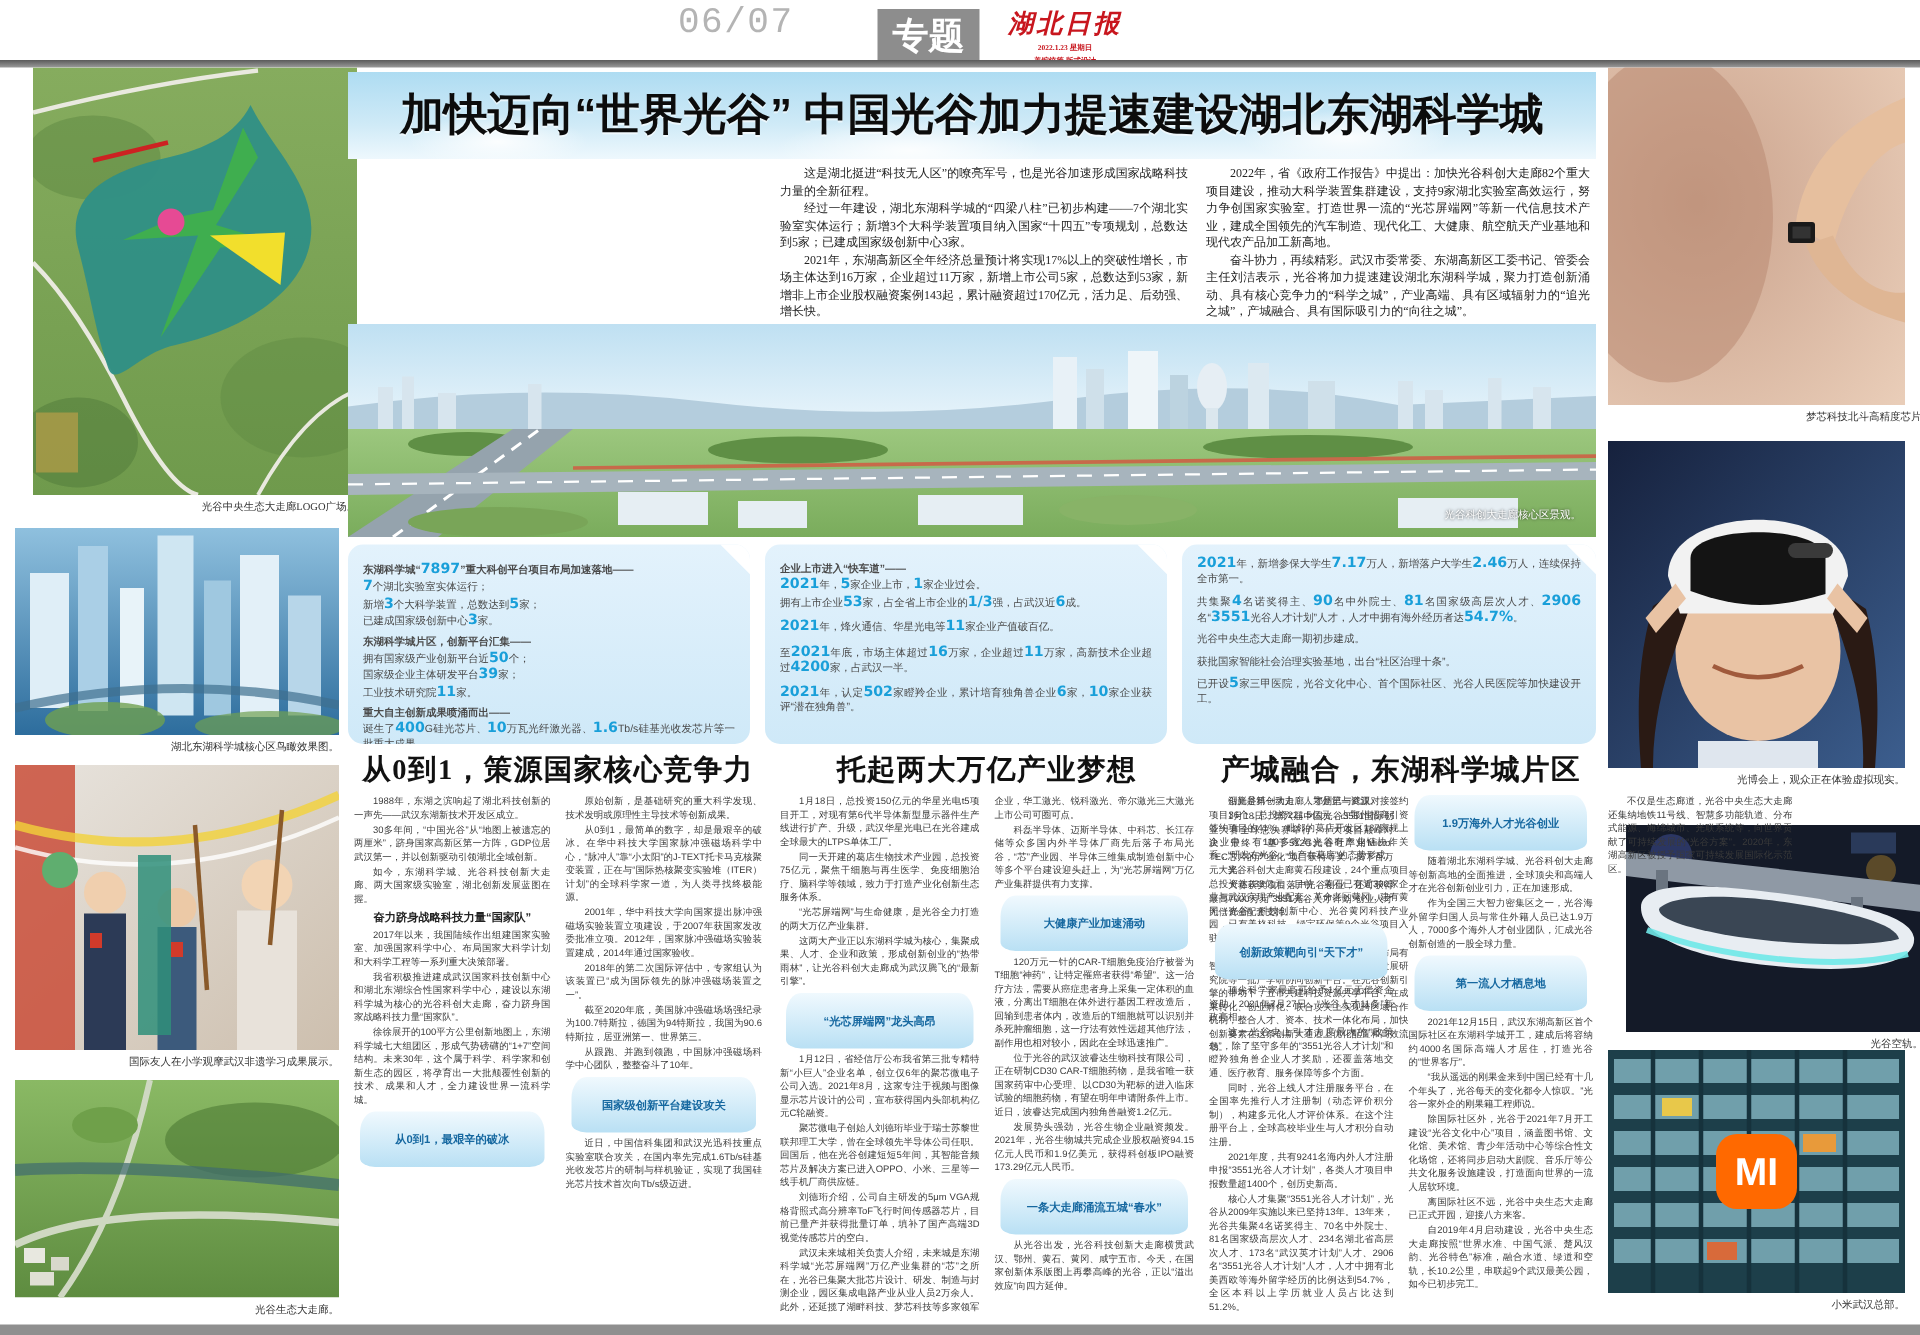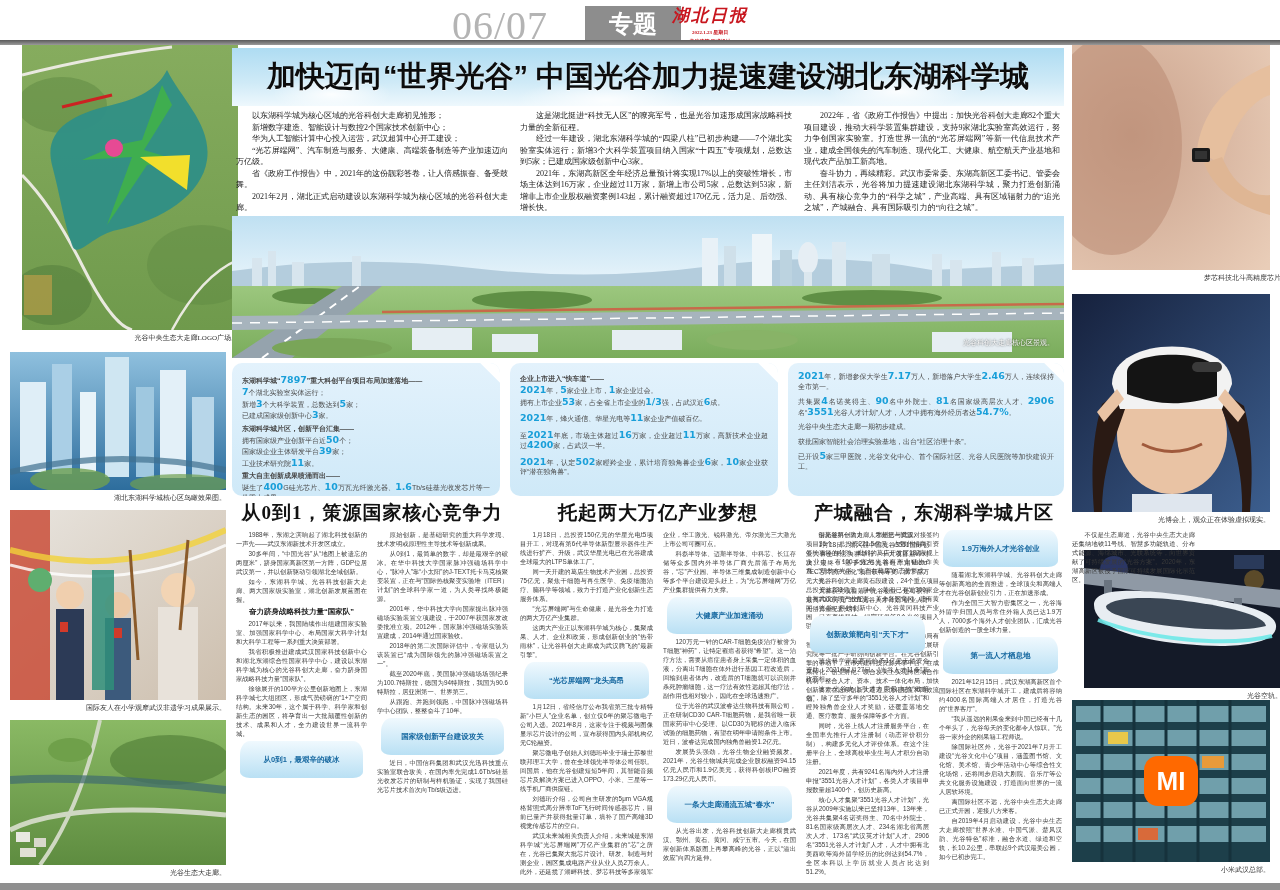--- a/index.html
+++ b/index.html
@@ -1,23 +1,23 @@
 <!DOCTYPE html>
 <html><head>
 <meta charset="utf-8">
 <style>
   html,body{margin:0;padding:0;}
   body{width:1280px;height:890px;position:relative;background:#fff;
        font-family:"Liberation Sans","DejaVu Sans",sans-serif;overflow:hidden;}
   
   #hdr{position:absolute;left:0;top:0;width:1280px;height:40px;background:#fff;}
-  #hdr .edition{position:absolute;left:452px;top:2px;font-size:40px;color:#b4b4b4;
-                font-family:Liberation Serif, serif;letter-spacing:1px;}
+  #hdr .edition{position:absolute;left:452px;top:2px;font-size:24px;color:#b4b4b4;
+                font-family:Liberation Mono, monospace;letter-spacing:1px;}
   #hdr .section-box{position:absolute;left:585px;top:6px;background:#8d8d8d;color:#fff;
-                font-size:24px;font-weight:bold;padding:2px 24px;}
+                font-size:24px;font-weight:bold;padding:2px 10px;}
   #hdr .masthead{position:absolute;left:672px;top:4px;color:#c8161e;
                 font-family:"Liberation Serif","DejaVu Serif",serif;}
   #hdr .masthead .logo{font-size:17px;font-weight:bold;font-style:italic;letter-spacing:2px;}
   #hdr .masthead .sub{font-size:5px;line-height:6px;color:#c8161e;}
   #topbar{position:absolute;left:0;top:40px;width:1280px;height:5px;
           background:linear-gradient(180deg,#5a5a5a,#9a9a9a);}
   #botbar{position:absolute;left:0;top:883px;width:1280px;height:7px;background:#8f8f8f;}
   
   .photo-fig{position:absolute;}
   .photo-fig svg{display:block;}
@@ -267,28 +267,20 @@
   </svg>
   <figcaption class="caption">小米武汉总部。</figcaption>
 </figure>
 
 <div id="main">
 
   <div id="headline-band">
     <h1>加快迈向“世界光谷” 中国光谷加力提速建设湖北东湖科学城</h1>
   </div>
 
-  <div class="intro-col" id="intro1">
-    <p>以东湖科学城为核心区域的光谷科创大走廊初见雏形；</p>
-    <p>新增数字建造、智能设计与数控2个国家技术创新中心；</p>
-    <p>华为人工智能计算中心投入运营，武汉超算中心开工建设；</p>
-    <p>“光芯屏端网”、汽车制造与服务、大健康、高端装备制造等产业加速迈向万亿级。</p>
-    <p>省《政府工作报告》中，2021年的这份靓彩答卷，让人倍感振奋、备受鼓舞。</p>
-    <p>2021年2月，湖北正式启动建设以东湖科学城为核心区域的光谷科创大走廊。</p>
-  </div>
   <div class="intro-col" id="intro2">
     <p>这是湖北挺进“科技无人区”的嘹亮军号，也是光谷加速形成国家战略科技力量的全新征程。</p>
     <p>经过一年建设，湖北东湖科学城的“四梁八柱”已初步构建——7个湖北实验室实体运行；新增3个大科学装置项目纳入国家“十四五”专项规划，总数达到5家；已建成国家级创新中心3家。</p>
     <p>2021年，东湖高新区全年经济总量预计将实现17%以上的突破性增长，市场主体达到16万家，企业超过11万家，新增上市公司5家，总数达到53家，新增非上市企业股权融资案例143起，累计融资超过170亿元，活力足、后劲强、增长快。</p>
   </div>
   <div class="intro-col" id="intro3">
     <p>2022年，省《政府工作报告》中提出：加快光谷科创大走廊82个重大项目建设，推动大科学装置集群建设，支持9家湖北实验室高效运行，努力争创国家实验室。打造世界一流的“光芯屏端网”等新一代信息技术产业，建成全国领先的汽车制造、现代化工、大健康、航空航天产业基地和现代农产品加工新高地。</p>
     <p>奋斗协力，再续精彩。武汉市委常委、东湖高新区工委书记、管委会主任刘洁表示，光谷将加力提速建设湖北东湖科学城，聚力打造创新涌动、具有核心竞争力的“科学之城”，产业高端、具有区域辐射力的“追光之城”，产城融合、具有国际吸引力的“向往之城”。</p>
   </div>
 

